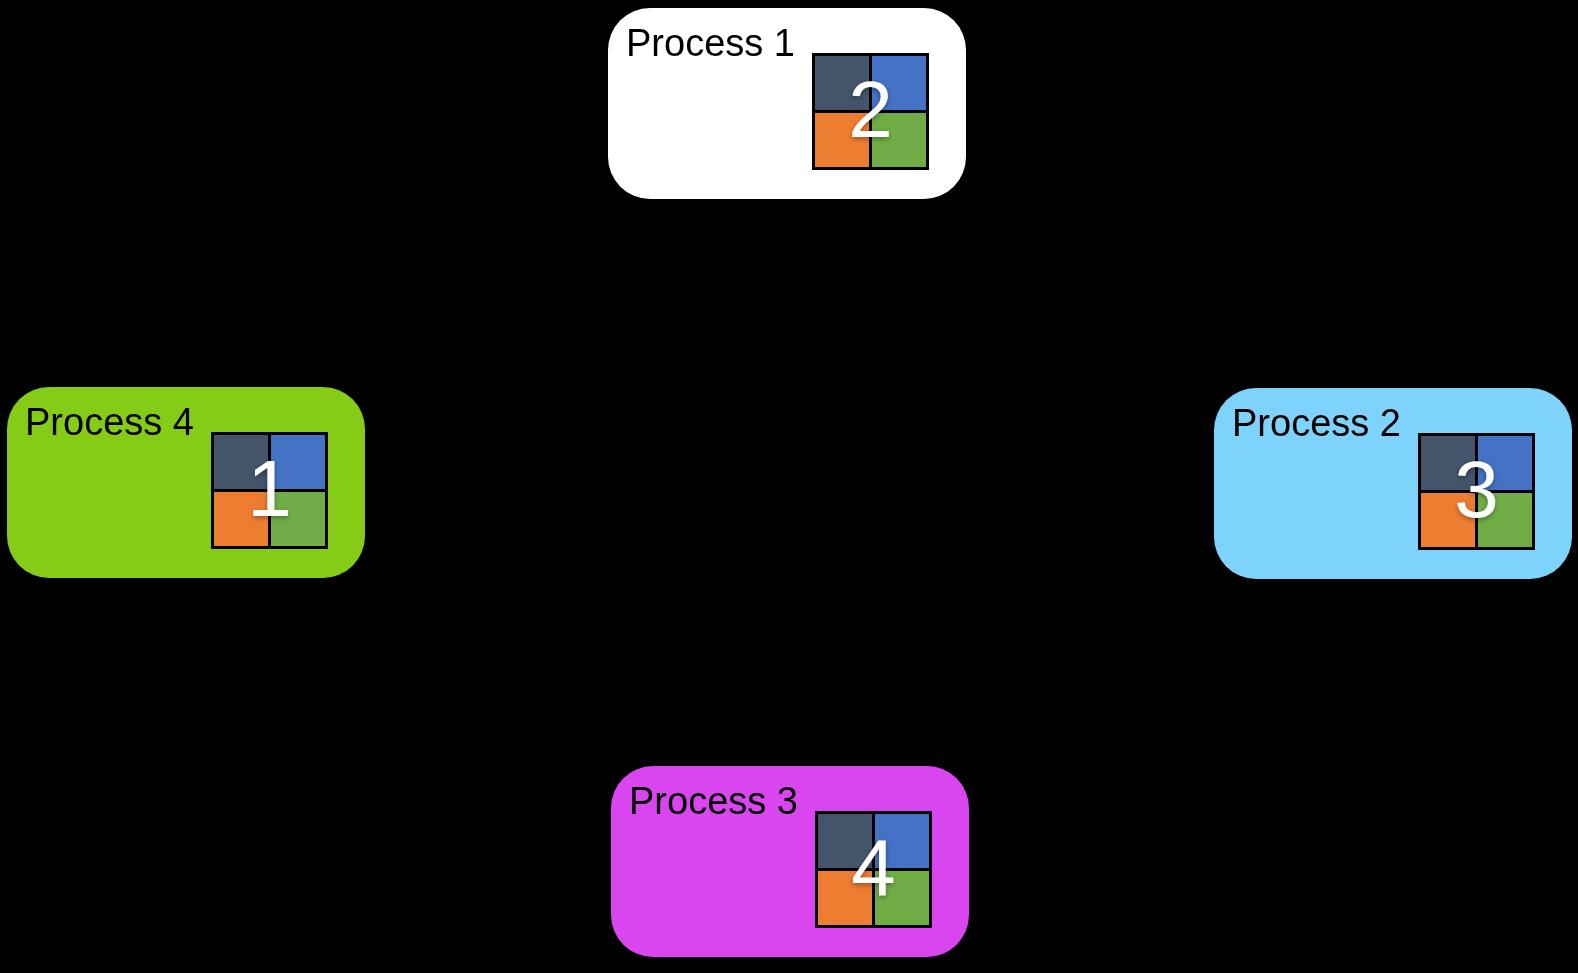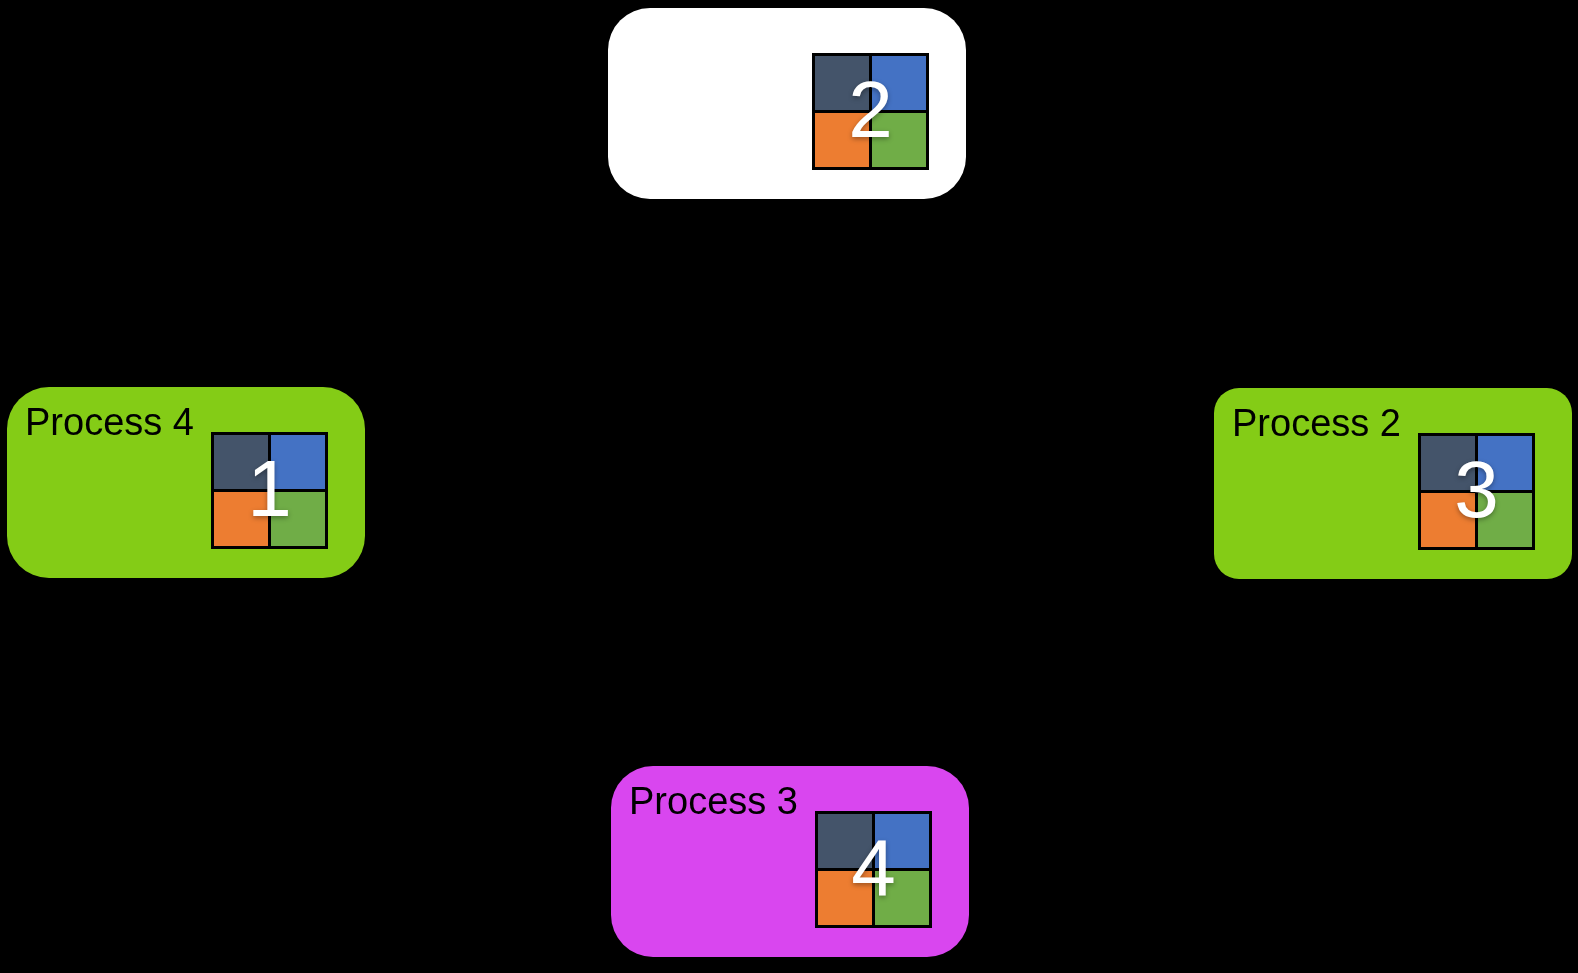--- a/index.html
+++ b/index.html
@@ -66,30 +66,31 @@
     color: #ffffff;
     text-shadow: 0 2px 5px rgba(0,0,0,0.35);
   }
 </style>
 </head>
 <body>
 
 <div class="canvas" style="background: rgb(0, 0, 0);">
 
   <div class="node pos-top" style="background: rgb(255, 255, 255);">
+    <span class="node-label">Process 1</span>
     <div class="quad" style="background: rgb(0, 0, 0);">
       <div class="cell" style="background: rgb(68, 84, 106);"></div>
       <div class="cell" style="background: rgb(68, 114, 196);"></div>
       <div class="cell" style="background: rgb(237, 125, 49);"></div>
       <div class="cell" style="background: rgb(112, 173, 71);"></div>
       <span class="quad-number">2</span>
     </div>
   </div>
 
-  <div class="node pos-right" style="background: #84cc16; border-radius: 25px;">
+  <div class="node pos-right" style="background: #7dd3fc;">
     <span class="node-label">Process 2</span>
     <div class="quad" style="background: rgb(0, 0, 0);">
       <div class="cell" style="background: rgb(68, 84, 106);"></div>
       <div class="cell" style="background: rgb(68, 114, 196);"></div>
       <div class="cell" style="background: rgb(237, 125, 49);"></div>
       <div class="cell" style="background: rgb(112, 173, 71);"></div>
       <span class="quad-number">3</span>
     </div>
   </div>
 

